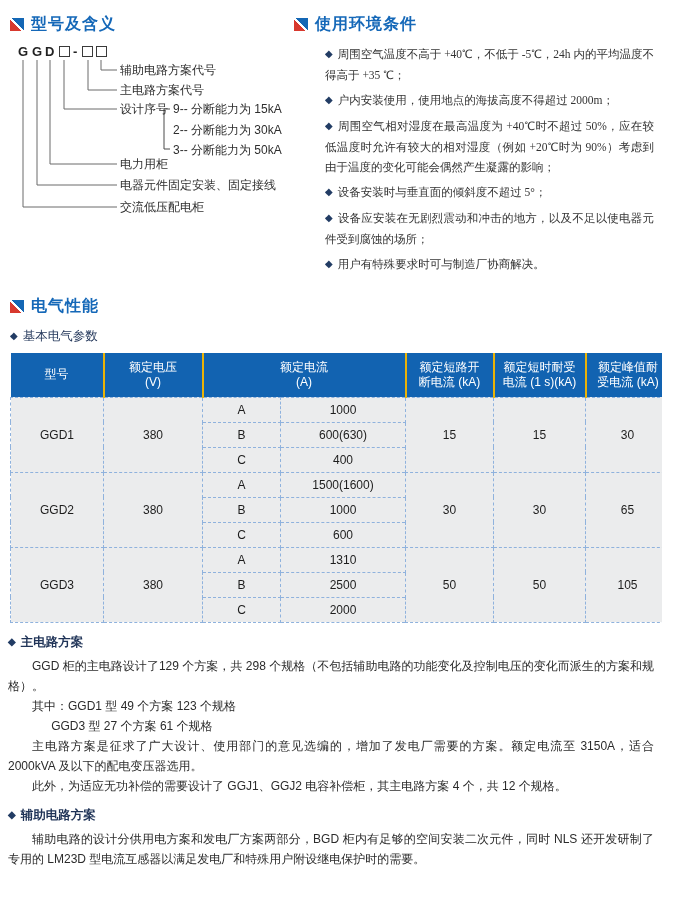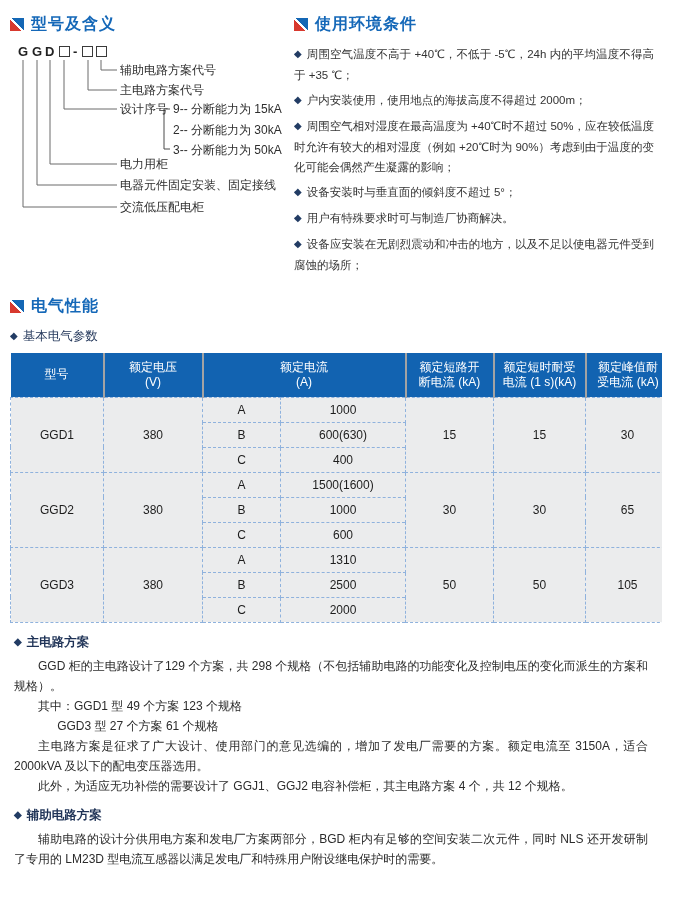--- a/index.html
+++ b/index.html
@@ -13,47 +13,47 @@
     display: flex; align-items: center; gap: 7px;
     font-size: 16px; font-weight: bold; color: #1568b8; letter-spacing: 1px;
   }
   .flag-icon {
     width: 14px; height: 13px; flex: none;
     background: linear-gradient(225deg, #1467b5 46%, #ffffff 46%, #ffffff 58%, #d8392e 58%);
   }
   
   .top-row { display: flex; padding: 14px 8px 0 10px; min-height: 232px; }
   .col-left { width: 276px; flex: none; }
-  .col-right { flex: 1; padding-left: 8px; }
+  .col-right { flex: 1; padding-left: 8px; font-family: Liberation Serif, serif; }
   
   .diagram { position: relative; height: 180px; margin-top: 9px; font-size: 12px; color: #2e2e2e; }
   .code-char { position: absolute; top: 0; font-weight: bold; font-size: 13px; color: #222; }
   .code-box { position: absolute; top: 2px; width: 11px; height: 11px; border: 1.5px solid #3a3a3a; background: #fff; }
   .diagram svg { position: absolute; left: 0; top: 0; }
   .lbl { position: absolute; left: 110px; white-space: nowrap; line-height: 14px; }
   .itm { position: absolute; left: 163px; white-space: nowrap; line-height: 14px; }
   
-  .col-right .bullets { margin-top: 9px; }
+  .col-right .bullets { margin-top: 9px; margin-left: 31px; }
   .col-right p { margin: 0 0 5px 0; font-size: 11.5px; line-height: 20px; color: #333; text-align: justify; }
   .diamond { color: #223c64; font-size: 10px; margin-right: 5px; position: relative; top: -1px; }
   
   .perf { padding: 0 10px; margin-top: 16px; }
   .sub-head { margin: 11px 0 8px 0; font-size: 12.5px; font-weight: normal; color: #1f3357; }
   table { width: 100%; border-collapse: collapse; table-layout: fixed; }
   thead th {
     background: #1263b1; color: #ffffff; font-weight: normal; font-size: 12px;
-    line-height: 15px; height: 44px; padding: 2px; border-left: 2px solid #a3a3a3;
+    line-height: 15px; height: 44px; padding: 2px; border-left: 2px solid #eab308;
   }
   thead th:first-child { border-left: none; }
   tbody td {
     background: #ebeced; border: 1px dashed #8fb2dd; text-align: center;
     font-size: 12px; color: #1d1d1d; height: 25px; padding: 0 2px;
   }
   
-  .notes { padding: 0 14px; margin-top: 10px; }
+  .notes { padding: 0 8px; margin-top: 10px; }
   .notes h3 { margin: 11px 0 5px 0; font-size: 12.5px; font-weight: bold; color: #1f3357; }
   .notes p { margin: 0; font-size: 12px; line-height: 20px; color: #2b2b2b; text-align: justify; }
   .notes p.indent { text-indent: 2em; }
   .notes p.sub { margin-left: 3.6em; }
 </style>
 </head>
 <body>
 
 <div class="page">
 
@@ -101,22 +101,22 @@
     <div class="col-right">
       <div class="sec-title">
         <span class="flag-icon"></span>
         <span>使用环境条件</span>
       </div>
       <div class="bullets">
         <p><span class="diamond">◆</span><span>周围空气温度不高于 +40℃，不低于 -5℃，24h 内的平均温度不得高于 +35 ℃；</span></p>
         <p><span class="diamond">◆</span><span>户内安装使用，使用地点的海拔高度不得超过 2000m；</span></p>
         <p><span class="diamond">◆</span><span>周围空气相对湿度在最高温度为 +40℃时不超过 50%，应在较低温度时允许有较大的相对湿度（例如 +20℃时为 90%）考虑到由于温度的变化可能会偶然产生凝露的影响；</span></p>
         <p><span class="diamond">◆</span><span>设备安装时与垂直面的倾斜度不超过 5°；</span></p>
+        <p><span class="diamond">◆</span><span>设备应安装在无剧烈震动和冲击的地方，以及不足以使电器元件受到腐蚀的场所；</span></p>
         <p><span class="diamond">◆</span><span>用户有特殊要求时可与制造厂协商解决。</span></p>
-        <p><span class="diamond">◆</span><span>设备应安装在无剧烈震动和冲击的地方，以及不足以使电器元件受到腐蚀的场所；</span></p>
       </div>
     </div>
   </div>
 
   <div class="perf">
     <div class="sec-title">
       <span class="flag-icon"></span>
       <span>电气性能</span>
     </div>
     <div class="sub-head">

